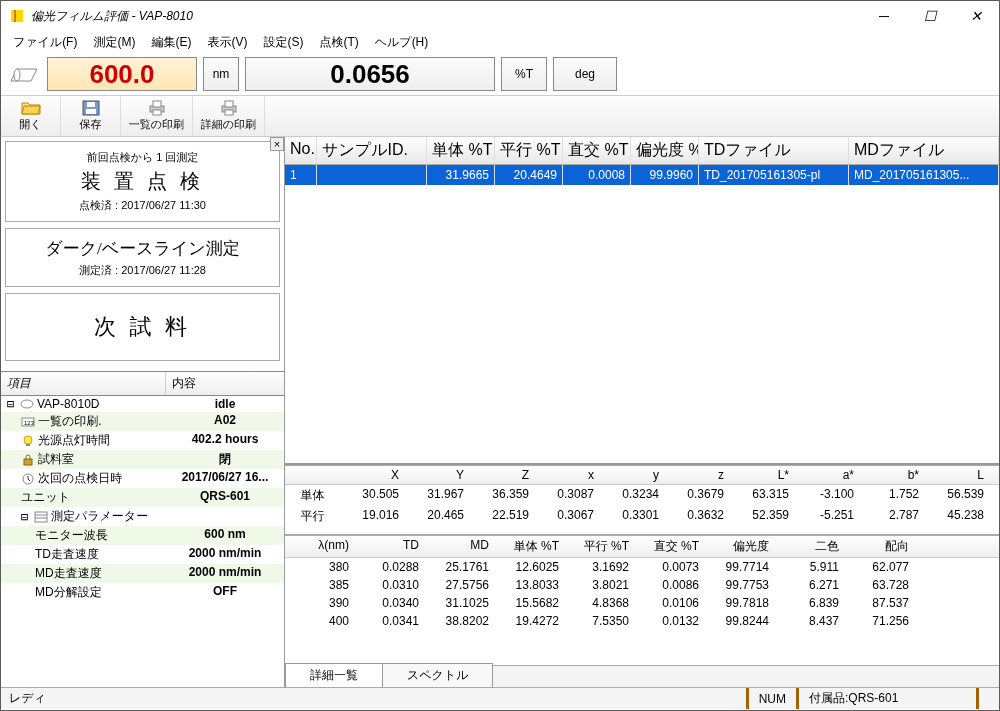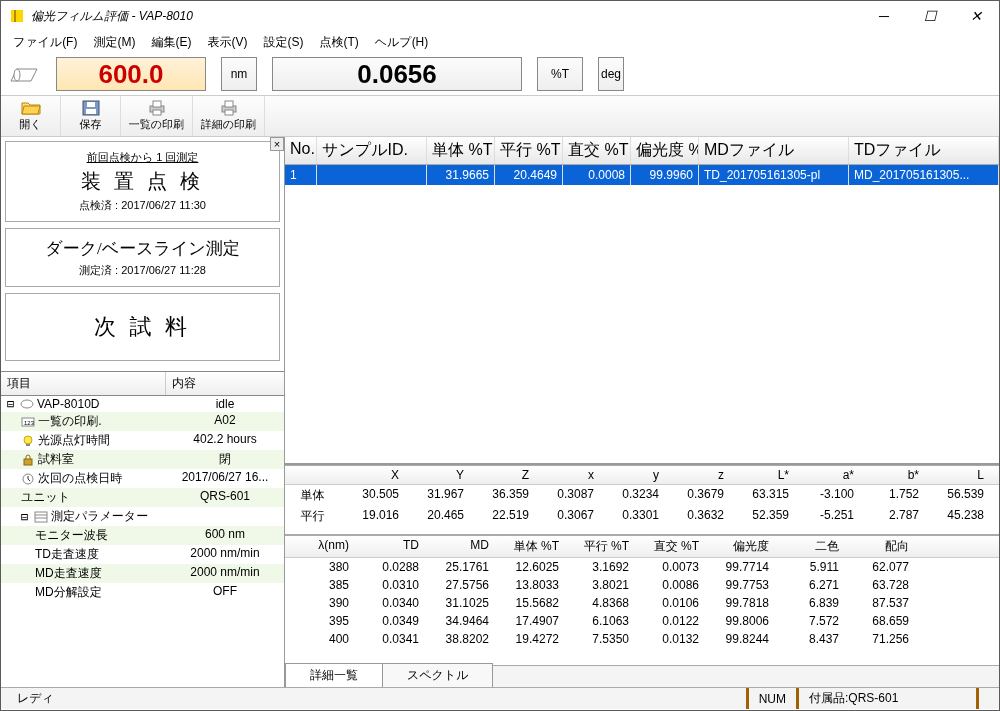--- a/index.html
+++ b/index.html
@@ -7,50 +7,50 @@
 
 .titlebar { height: 30px; background: #fff; display: flex; align-items: center; padding: 0 0 0 8px; font-style: italic; }
 .titlebar .app-icon { width: 16px; height: 16px; margin-right: 6px; }
 .titlebar .title { flex: 1; font-size: 12px; }
 .winbtns { display: flex; }
 .winbtn { width: 46px; height: 30px; display: flex; align-items: center; justify-content: center; font-size: 14px; }
 
 .menubar { height: 22px; display: flex; align-items: center; padding: 0 4px; background: #fff; }
 .menubar span { padding: 2px 8px; font-size: 12px; }
 
-.readout { height: 42px; background: #fff; display: flex; align-items: center; padding: 4px 6px; gap: 15px; }
+.readout { height: 42px; background: #fff; display: flex; align-items: center; padding: 4px 6px; gap: 6px; }
 .rd-icon { width: 34px; height: 22px; }
 .rd-box { height: 34px; border: 1px solid #888; background: linear-gradient(#fcfcfc,#eee); display: flex; align-items: center; justify-content: center; font-family: Arial, sans-serif; font-weight: bold; }
 .rd-wl { width: 150px; font-size: 26px; background: linear-gradient(#fff2d9,#ffe7b3); color: #c00; }
 .rd-unit { width: 36px; height: 34px; border: 1px solid #888; background: linear-gradient(#fcfcfc,#eee); display: flex; align-items: center; justify-content: center; font-size: 12px; }
 .rd-t { width: 250px; font-size: 26px; }
 .rd-deg { width: 210px; font-size: 26px; }
 
 .toolbar { height: 42px; border-top: 1px solid #ccc; border-bottom: 1px solid #ccc; background: linear-gradient(#fdfdfd,#eee); display: flex; align-items: stretch; }
 .tbtn { width: 60px; display: flex; flex-direction: column; align-items: center; justify-content: center; border-right: 1px solid #ddd; font-size: 11px; gap: 1px; }
 .tbtn .ico { width: 20px; height: 16px; }
 
 .mainrow { display: flex; height: 550px; }
 
 .sidepanel { width: 290px; border-right: 1px solid #999; display: flex; flex-direction: column; position: relative; }
 .side-close { position: absolute; right: 0; top: 0; font-size: 11px; width: 14px; height: 14px; text-align: center; border: 1px solid #999; background: #eee; cursor: pointer; }
 .side-top { padding: 4px; }
 .wiz { border: 1px solid #aaa; text-align: center; padding: 8px 4px; margin-bottom: 6px; background: #fff; }
-.wiz .sub { font-size: 11px; margin-bottom: 3px; text-decoration: underline; }
+.wiz .sub { font-size: 11px; margin-bottom: 3px; }
 .wiz .main { font-size: 20px; letter-spacing: 4px; font-family: "MS Mincho", serif; }
 .wiz .sub2 { font-size: 11px; margin-top: 3px; }
 .wiz.big .main { font-size: 22px; }
 
 .props { flex: 1; overflow-y: auto; }
 .props-head { display: flex; border-top: 1px solid #888; border-bottom: 1px solid #888; background: linear-gradient(#fff,#eee); }
 .props-head div { padding: 3px 6px; font-size: 12px; }
-.props-head .c1 { width: 165px; border-right: 1px solid #ccc; }
+.props-head .c1 { width: 165px; border-right: 1px solid #ccc; font-style: italic; }
 .prow { display: flex; font-size: 12px; padding: 1px 0; }
 .prow .c1 { width: 165px; padding-left: 6px; display: flex; align-items: center; gap: 3px; }
-.prow .c2 { flex: 1; text-align: center; }
+.prow .c2 { flex: 1; text-align: center; font-weight: bold; }
 .prow.even { background: #f0f8e8; }
 .prow .tree-toggle { width: 10px; font-family: monospace; }
 .prow .ind1 { padding-left: 20px; }
 .prow .ind2 { padding-left: 34px; }
 .micon { width: 14px; height: 12px; display: inline-block; }
 
 .rightpanel { flex: 1; display: flex; flex-direction: column; }
 .upper-grid { flex: 1; display: flex; flex-direction: column; border-bottom: 2px solid #999; }
 .ug-head { display: flex; background: linear-gradient(#fff,#e8e8e8); border-bottom: 1px solid #aaa; font-size: 16px; }
 .ug-head div, .ug-row div { padding: 3px 5px; border-right: 1px solid #ddd; overflow: hidden; white-space: nowrap; }
@@ -69,21 +69,21 @@
 .spec-grid { height: 130px; overflow: auto; background: #fff; border-top: 1px solid #aaa; }
 .sg-head, .sg-row { display: flex; font-size: 12px; }
 .sg-head { background: linear-gradient(#fff,#eee); border-bottom: 1px solid #ccc; position: sticky; top: 0; }
 .sg-head div, .sg-row div { width: 70px; text-align: right; padding: 2px 6px; }
 
 .tabbar { height: 22px; display: flex; align-items: flex-end; background: #f4f4f4; border-top: 1px solid #aaa; }
 .tab { padding: 3px 24px; font-size: 12px; border: 1px solid #999; border-bottom: none; background: #f8f8f8; margin-right: -1px; }
 .tab.active { background: #fff; font-weight: normal; }
 
 .statusbar { height: 22px; border-top: 1px solid #aaa; display: flex; align-items: center; font-size: 12px; background: #f4f4f4; }
-.statusbar .s1 { width: 300px; padding-left: 16px; }
+.statusbar .s1 { width: 300px; padding-left: 8px; }
 .statusbar .sflex { flex: 1; }
 .statusbar .scell { padding: 0 10px; border-left: 3px solid #a16207; height: 100%; display: flex; align-items: center; }
 </style>
 </head>
 <body>
 
 <div class="titlebar">
   <span class="app-icon">
     <svg viewBox="0 0 16 16">
         <rect x="2" y="2" width="12" height="12" fill="#ffd700"></rect>
@@ -112,21 +112,21 @@
   <span class="rd-icon">
     <svg viewBox="0 0 34 22">
         <path d="M4 18 L10 6 L30 6 L24 18 Z" fill="#fff" stroke="#888"></path>
         <ellipse cx="10" cy="12" rx="3" ry="6" fill="#fff" stroke="#888"></ellipse>
       </svg>
   </span>
   <div class="rd-box rd-wl">600.0</div>
   <div class="rd-unit">nm</div>
   <div class="rd-box rd-t">0.0656</div>
   <div class="rd-unit" style="width:46px">%T</div>
-  <div class="rd-unit" style="width:26px">deg</div>
+  <div class="rd-unit" style="width:64px">deg</div>
 </div>
 
 <div class="toolbar">
   <div class="tbtn">
     <span class="ico"><svg viewBox="0 0 20 16">
           <path d="M1 3h6l2 2h10v9H1z" fill="#ffe08a" stroke="#b8860b"></path>
           <path d="M3 6h16l-2 8H1z" fill="#ffd351" stroke="#b8860b"></path>
         </svg></span>
     <span>開く</span>
   </div>
@@ -279,22 +279,22 @@
 
   <div class="rightpanel">
     <div class="upper-grid">
       <div class="ug-head">
         <div class="ug-c-no">No.</div>
         <div class="ug-c-sid">サンプルID.</div>
         <div class="ug-c-num">単体 %T</div>
         <div class="ug-c-num">平行 %T</div>
         <div class="ug-c-num">直交 %T</div>
         <div class="ug-c-num">偏光度 %</div>
+        <div class="ug-c-file">TDファイル</div>
         <div class="ug-c-file">MDファイル</div>
-        <div class="ug-c-file">TDファイル</div>
       </div>
       <div class="ug-row">
         <div class="ug-c-no">1</div>
         <div class="ug-c-sid"></div>
         <div class="ug-c-num">31.9665</div>
         <div class="ug-c-num">20.4649</div>
         <div class="ug-c-num">0.0008</div>
         <div class="ug-c-num">99.9960</div>
         <div class="ug-c-file">TD_201705161305-pl</div>
         <div class="ug-c-file">MD_201705161305...</div>
@@ -388,31 +388,20 @@
             <div>0.0340</div>
             <div>31.1025</div>
             <div>15.5682</div>
             <div>4.8368</div>
             <div>0.0106</div>
             <div>99.7818</div>
             <div>6.839</div>
             <div>87.537</div>
           </div>
           <div class="sg-row">
-            <div>395</div>
-            <div>0.0349</div>
-            <div>34.9464</div>
-            <div>17.4907</div>
-            <div>6.1063</div>
-            <div>0.0122</div>
-            <div>99.8006</div>
-            <div>7.572</div>
-            <div>68.659</div>
-          </div>
-          <div class="sg-row">
             <div>400</div>
             <div>0.0341</div>
             <div>38.8202</div>
             <div>19.4272</div>
             <div>7.5350</div>
             <div>0.0132</div>
             <div>99.8244</div>
             <div>8.437</div>
             <div>71.256</div>
           </div>

